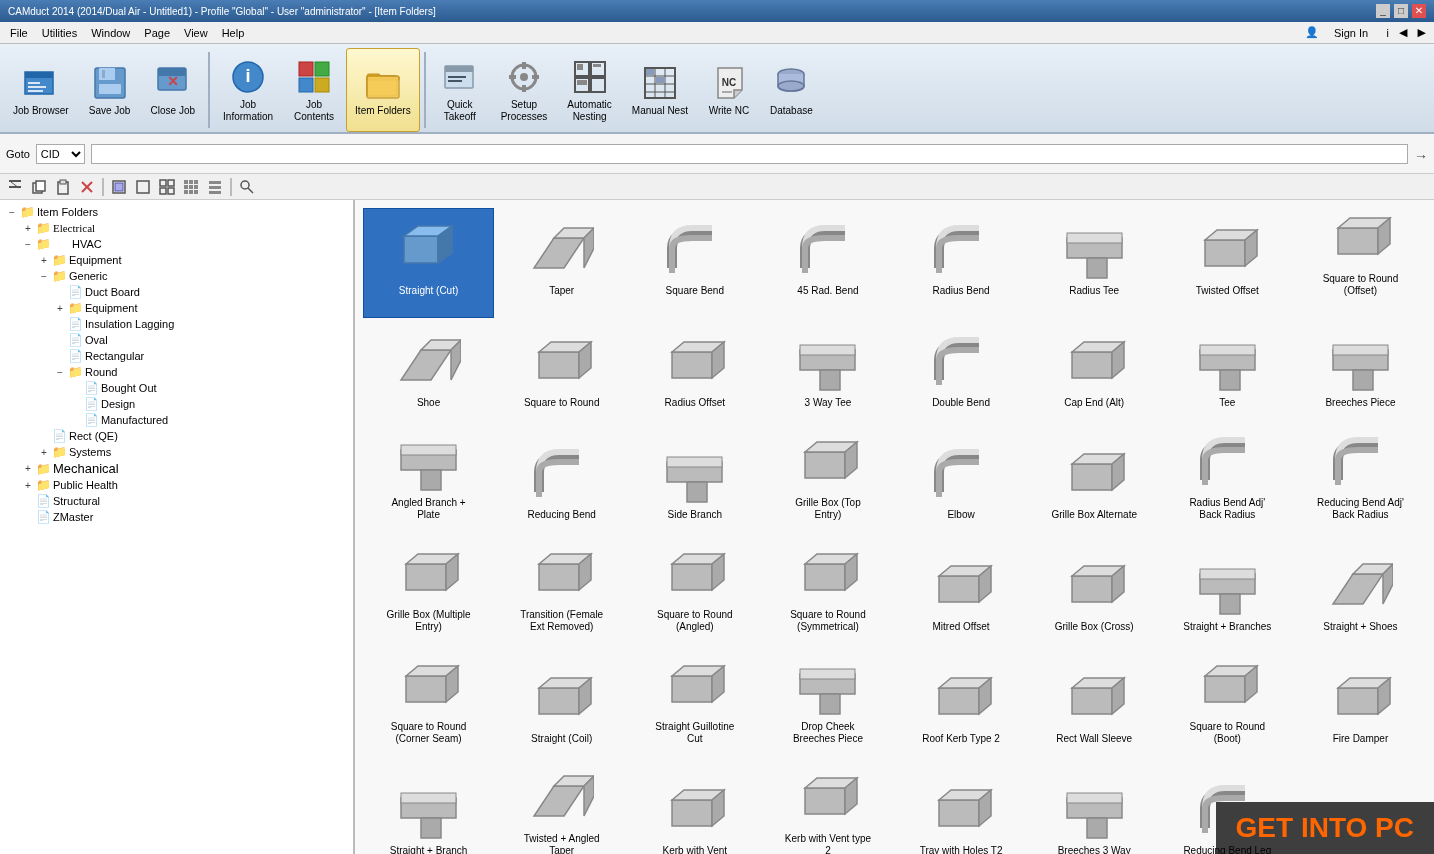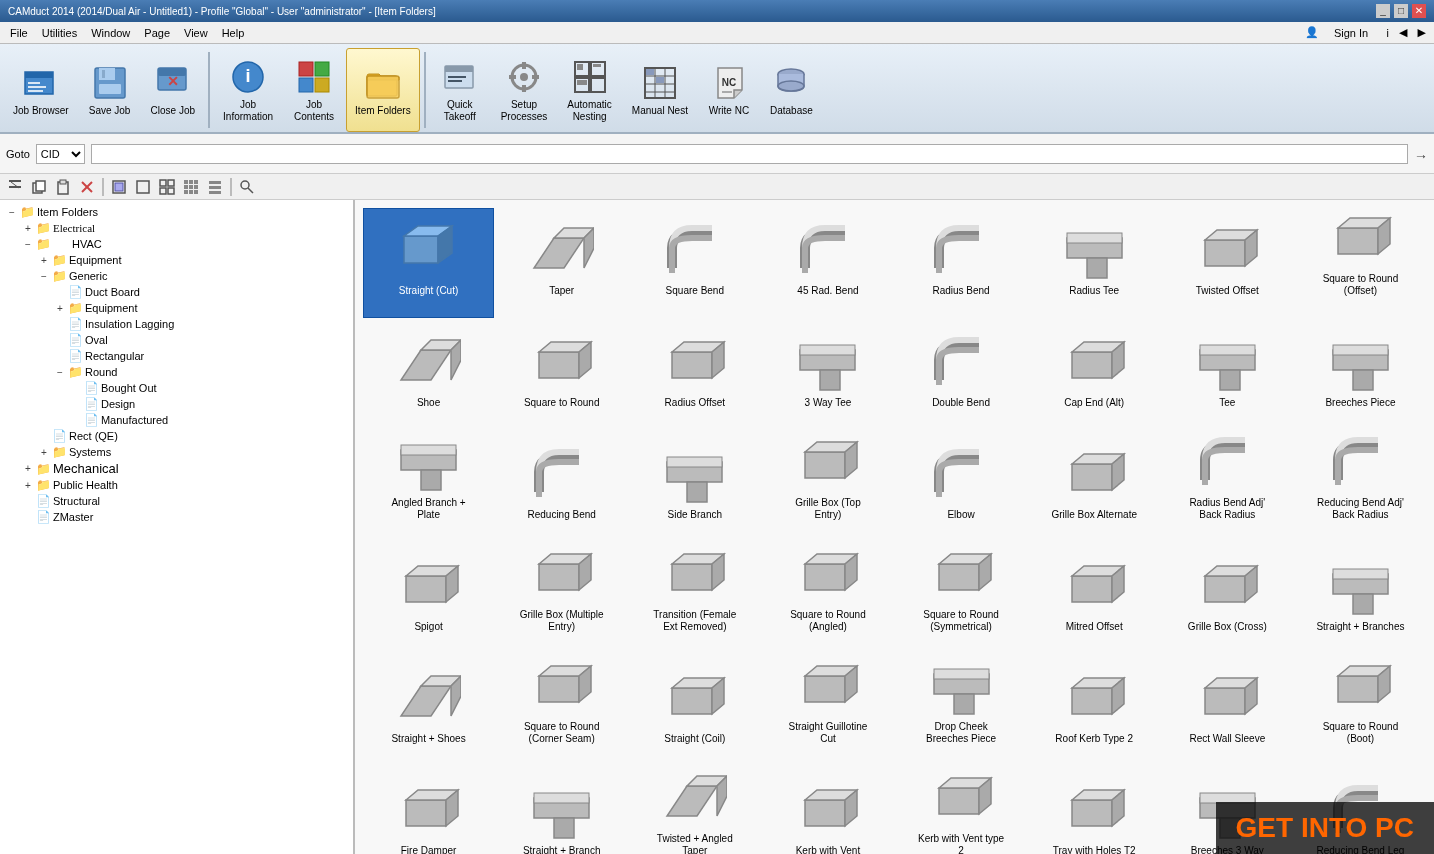--- a/index.html
+++ b/index.html
@@ -849,30 +849,20 @@
       <div class="item-label">Reducing Bend Adj' Back Radius</div>
     </div>
       <div class="item-cell">
       <div class="item-icon">
         <svg viewBox="0 0 65 65" xmlns="http://www.w3.org/2000/svg">
       <polygon points="10,48 50,48 50,22 10,22" fill="#bbb" stroke="#888" stroke-width="1.5"></polygon>
       <polygon points="10,22 22,12 62,12 50,22" fill="#ddd" stroke="#888" stroke-width="1.5"></polygon>
       <polygon points="50,22 62,12 62,38 50,48" fill="#aaa" stroke="#888" stroke-width="1.5"></polygon>
     </svg>
       </div>
-      <div class="item-label">Spigot</div>
-    </div>
-      <div class="item-cell">
-      <div class="item-icon">
-        <svg viewBox="0 0 65 65" xmlns="http://www.w3.org/2000/svg">
-      <polygon points="10,48 50,48 50,22 10,22" fill="#bbb" stroke="#888" stroke-width="1.5"></polygon>
-      <polygon points="10,22 22,12 62,12 50,22" fill="#ddd" stroke="#888" stroke-width="1.5"></polygon>
-      <polygon points="50,22 62,12 62,38 50,48" fill="#aaa" stroke="#888" stroke-width="1.5"></polygon>
-    </svg>
-      </div>
       <div class="item-label">Grille Box (Multiple Entry)</div>
     </div>
       <div class="item-cell">
       <div class="item-icon">
         <svg viewBox="0 0 65 65" xmlns="http://www.w3.org/2000/svg">
       <polygon points="10,48 50,48 50,22 10,22" fill="#bbb" stroke="#888" stroke-width="1.5"></polygon>
       <polygon points="10,22 22,12 62,12 50,22" fill="#ddd" stroke="#888" stroke-width="1.5"></polygon>
       <polygon points="50,22 62,12 62,38 50,48" fill="#aaa" stroke="#888" stroke-width="1.5"></polygon>
     </svg>
       </div>

